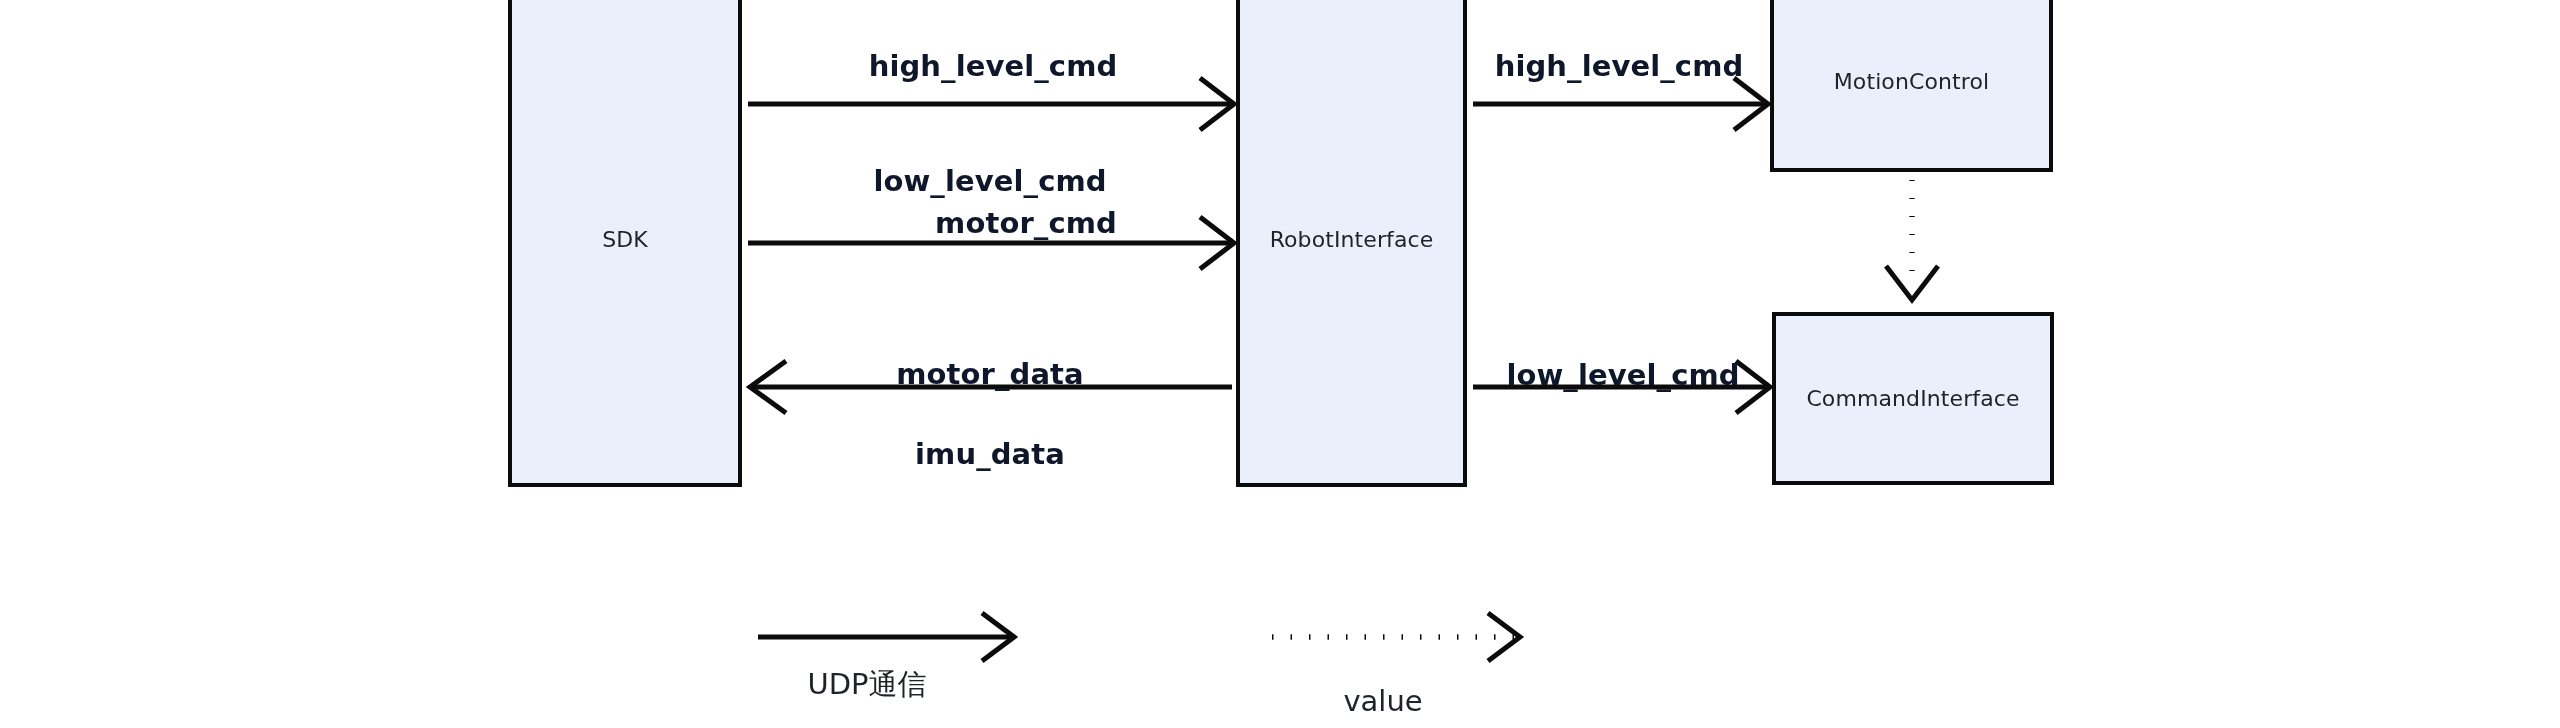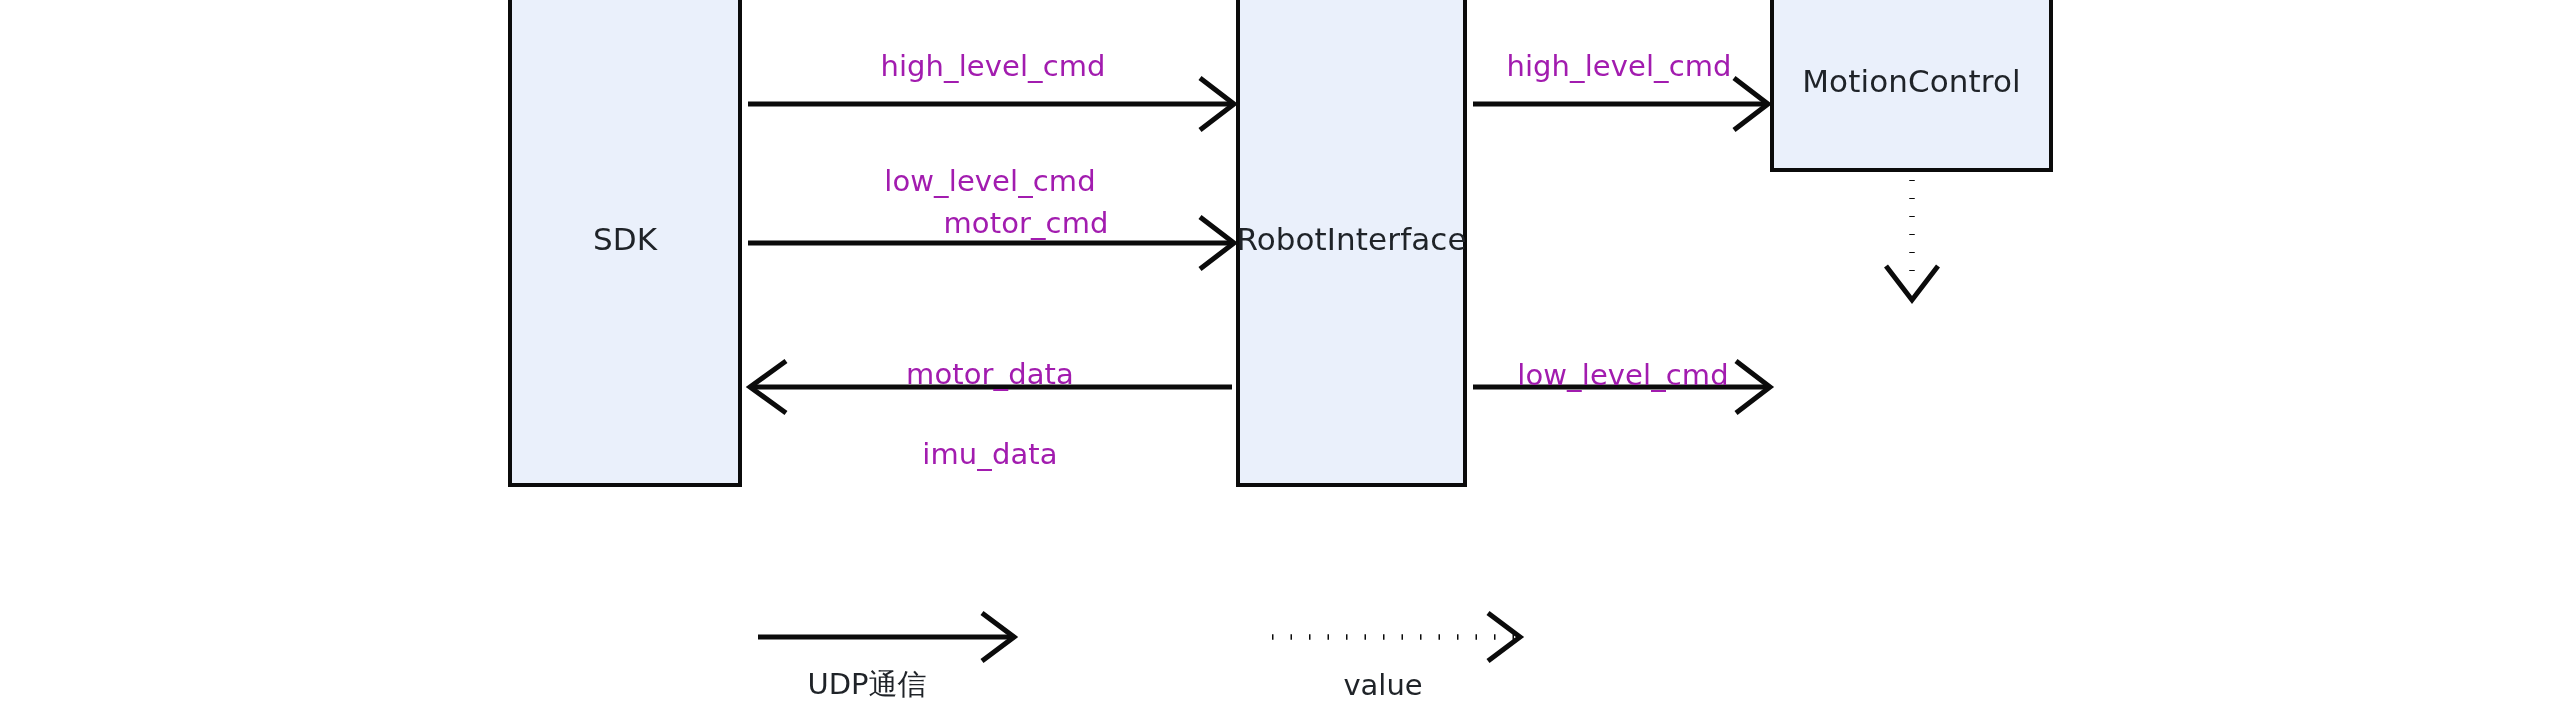--- a/index.html
+++ b/index.html
@@ -11,39 +11,39 @@
   #canvas{position:absolute;inset:0;width:2560px;height:728px;}
 
   
   .node{
     position:absolute;box-sizing:border-box;
     background:#eaf0fb;border:4px solid #0b0b0b;
     display:flex;align-items:center;justify-content:center;
     text-align:center;line-height:1.15;
   }
   .node-label{
-    font-size:31px;font-weight:400;color:#1f2328;letter-spacing:.1px;
+    font-size:22px;font-weight:400;color:#1f2328;letter-spacing:.1px;
     white-space:nowrap;
   }
   #node-sdk            {left:508px; top:-8px;  width:234px; height:495px;}
   #node-robotinterface {left:1236px;top:-8px;  width:231px; height:495px;}
   #node-motioncontrol  {left:1770px;top:-8px;  width:283px; height:180px;}
   #node-commandinterface{left:1772px;top:312px;width:282px; height:173px;}
 
   
   #edges{position:absolute;left:0;top:0;width:2560px;height:728px;pointer-events:none;}
   .edge-line{stroke:#0b0b0b;stroke-width:5;fill:none;}
   .edge-head{stroke:#0b0b0b;stroke-width:5;fill:none;stroke-linecap:butt;stroke-linejoin:miter;}
   .edge-dotted{stroke:#0b0b0b;stroke-width:5.5;fill:none;stroke-dasharray:1 17;stroke-linecap:butt;}
   .edge-dotted-h{stroke:#0b0b0b;stroke-width:5.5;fill:none;stroke-dasharray:1.5 17;stroke-linecap:butt;}
 
   
   .edge-label{
     position:absolute;white-space:nowrap;
-    font-size:29px;font-weight:400;color:#a21caf;
+    font-size:29px;font-weight:700;color:#0f172a;
     transform:translate(-50%,-50%);letter-spacing:.1px;
   }
   .legend-label{
     position:absolute;white-space:nowrap;
     font-size:29px;font-weight:400;color:#1f2328;
     transform:translate(-50%,-50%);
   }
 </style>
 </head>
 <body>
@@ -98,32 +98,35 @@
   </div>
 
   <div class="node" id="node-robotinterface">
     <span class="node-label">RobotInterface</span>
   </div>
 
   <div class="node" id="node-motioncontrol">
     <span class="node-label">MotionControl</span>
   </div>
 
+  <div class="node" id="node-commandinterface">
+    <span class="node-label">CommandInterface</span>
+  </div>
 
   <div class="edge-label" style="left:993px;top:66px;">high_level_cmd</div>
 
   <div class="edge-label" style="left:990px;top:181px;">low_level_cmd</div>
 
   <div class="edge-label" style="left:990px;top:223px;margin-left:36px;">motor_cmd</div>
 
   <div class="edge-label" style="left:990px;top:374px;">motor_data</div>
 
   <div class="edge-label" style="left:990px;top:416px;margin-top:38px;">imu_data</div>
 
   <div class="edge-label" style="left:1619px;top:66px;">high_level_cmd</div>
 
   <div class="edge-label" style="left:1623px;top:375px;">low_level_cmd</div>
 
   <div class="legend-label" style="left:867px;top:685px;">UDP通信</div>
 
-  <div class="legend-label" style="left:1383px;top:685px;">value</div>
+  <div class="legend-label" style="left:1383px;top:701px;">value</div>
 
 </div>
 
 </body></html>

